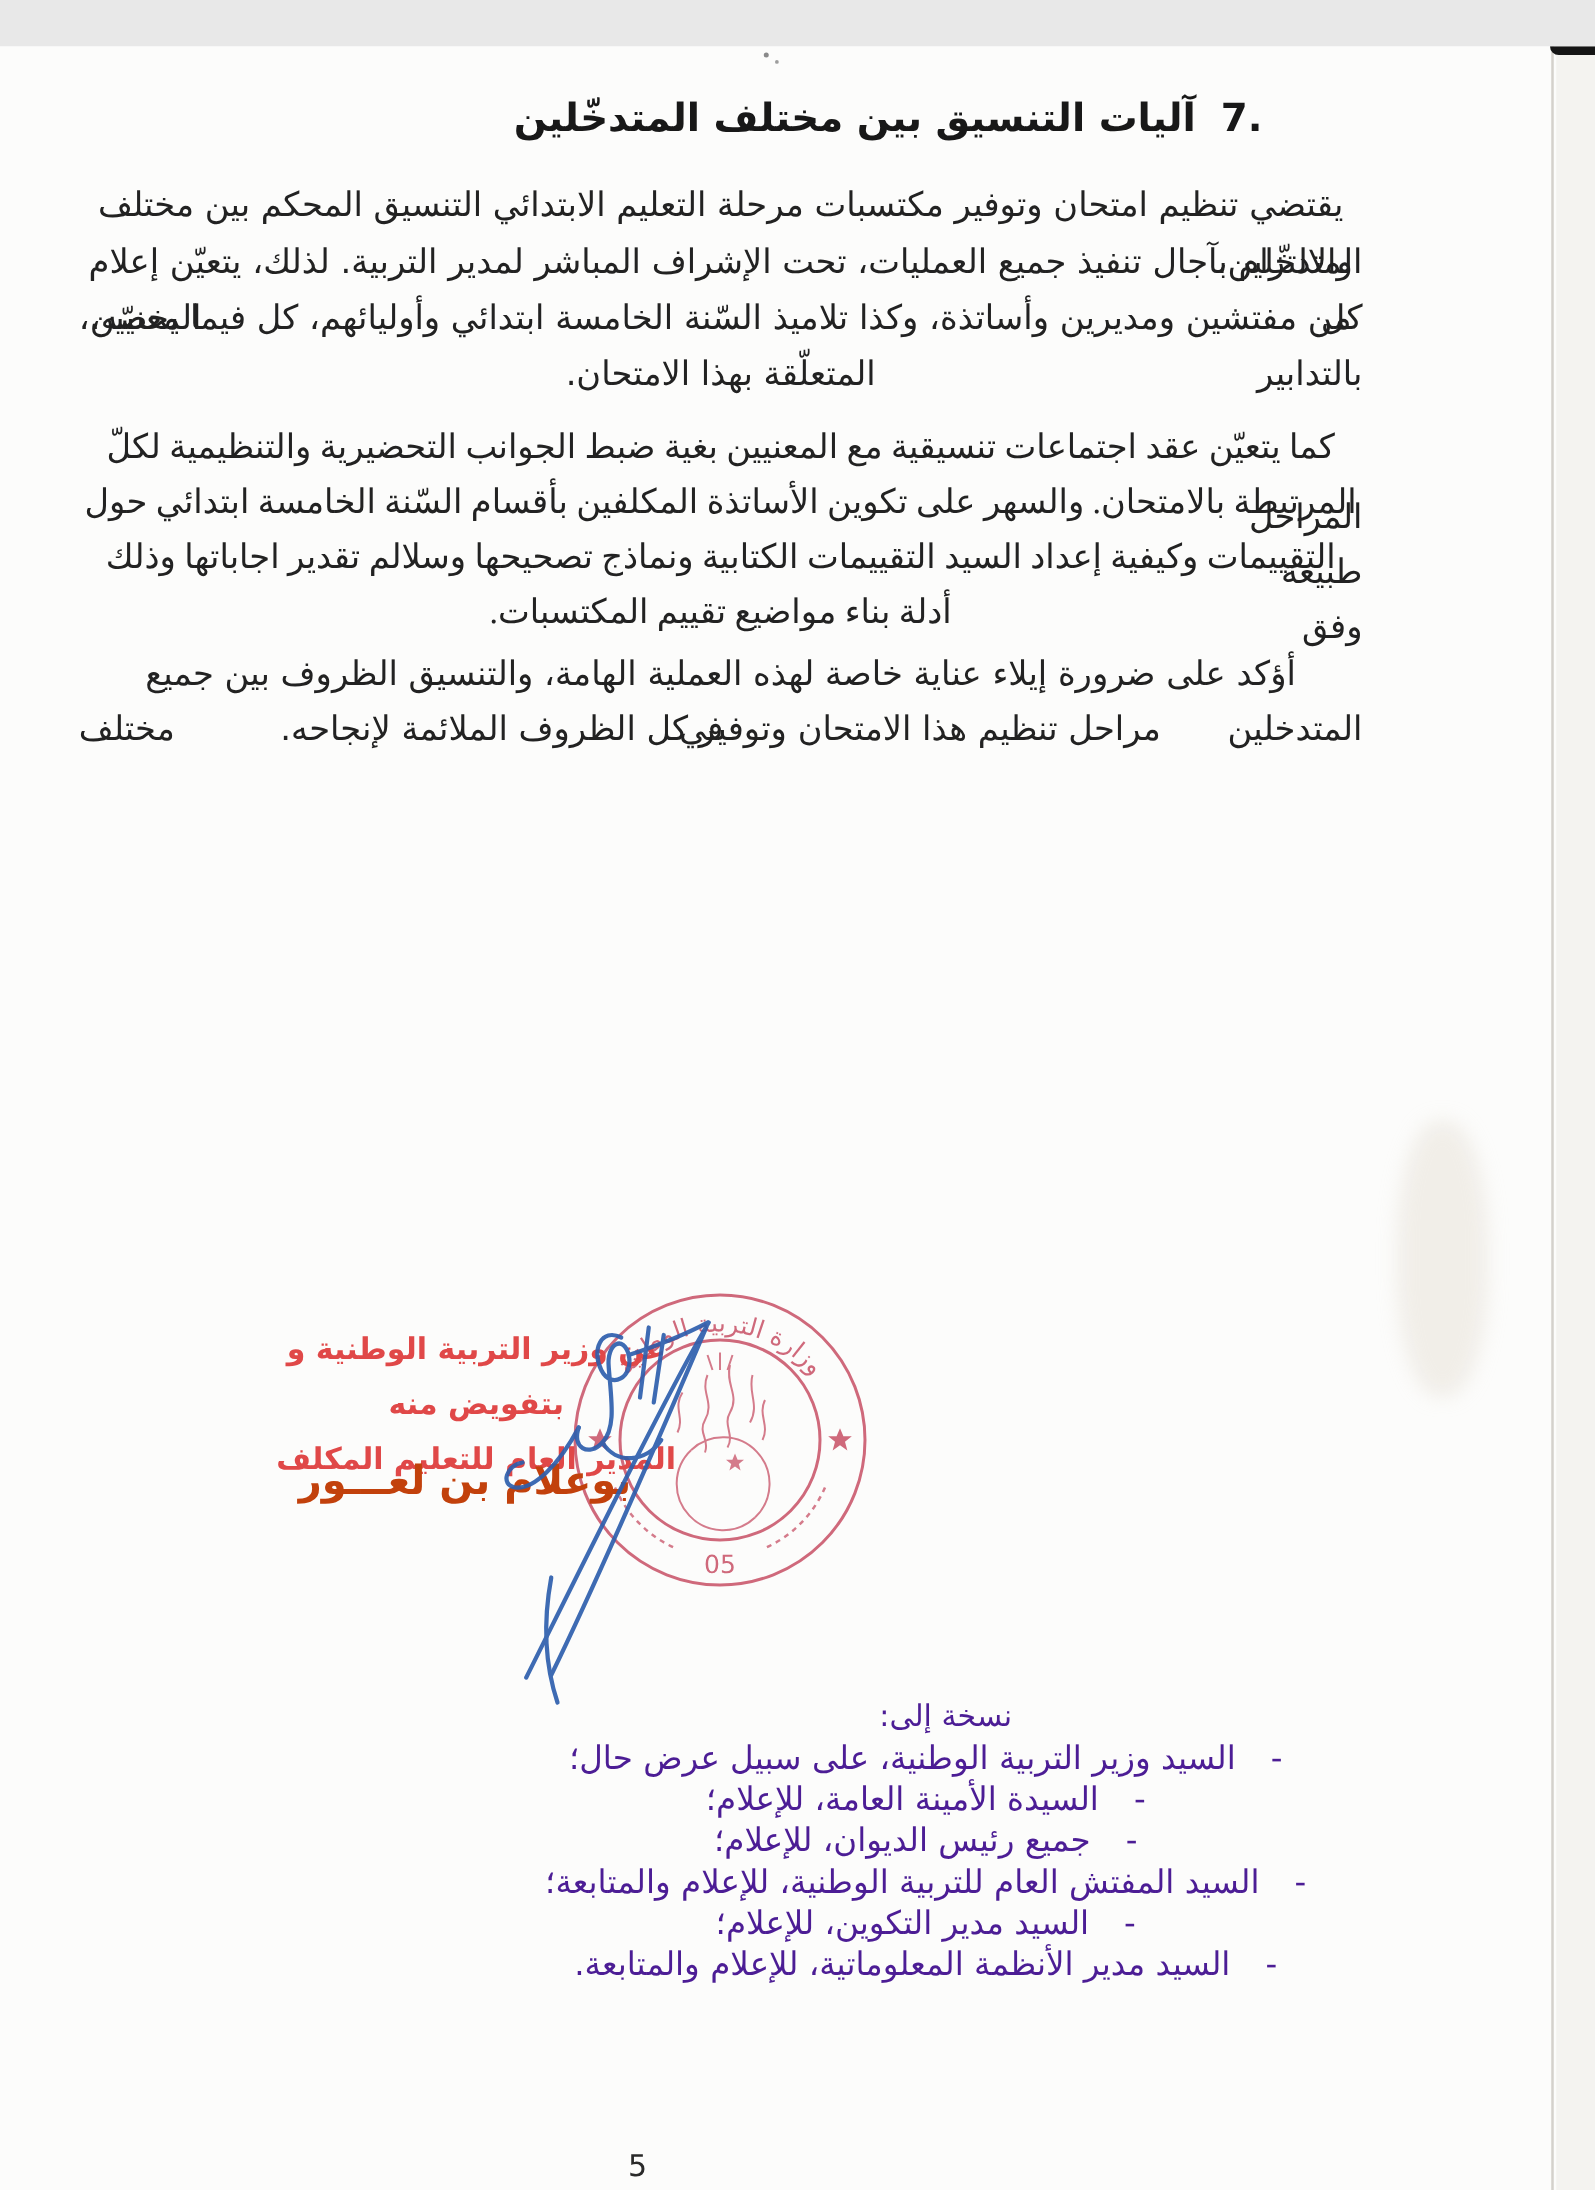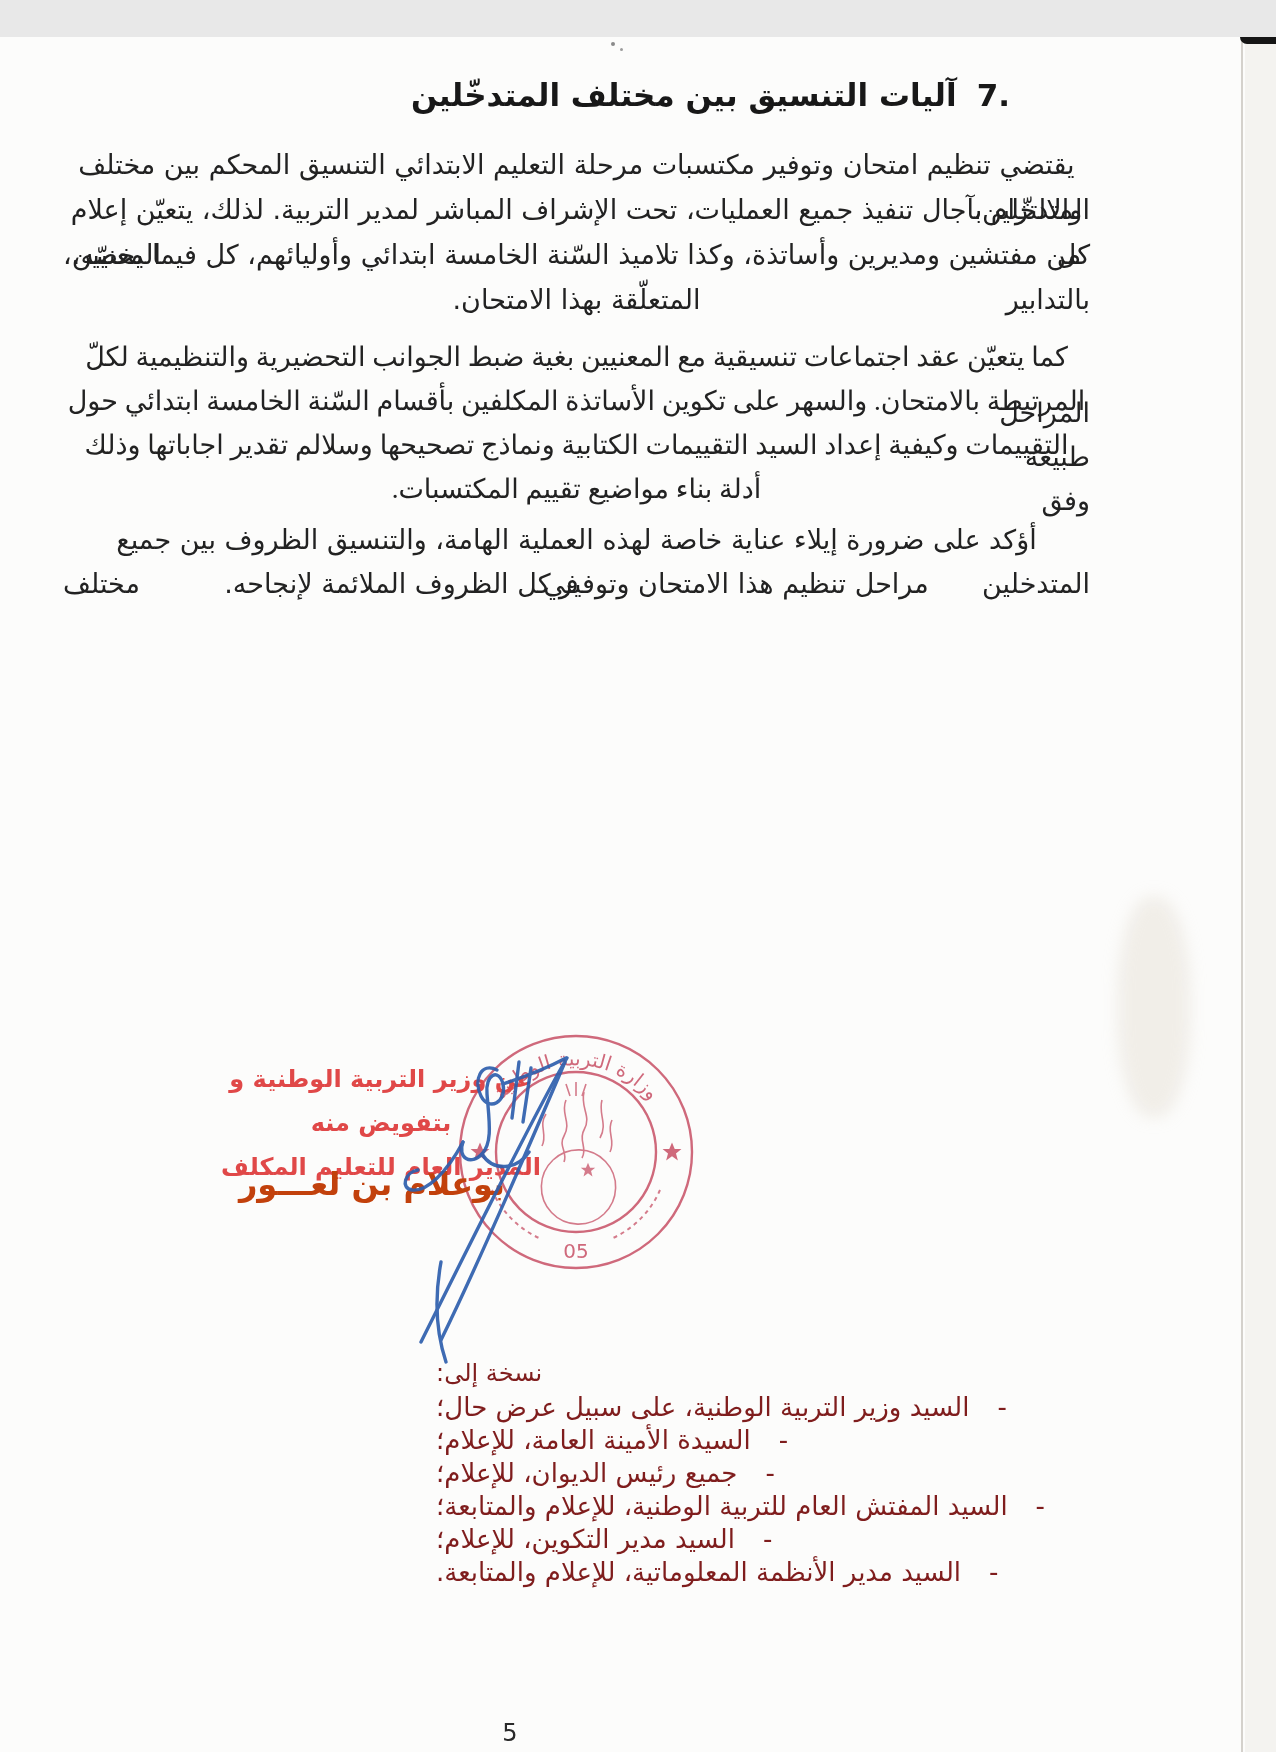--- a/index.html
+++ b/index.html
@@ -45,22 +45,22 @@
     position:absolute;left:186px;top:1128px;width:372px;
     direction:rtl;text-align:center;
     font-size:32px;font-weight:700;letter-spacing:2px;
     color:#c2410c;z-index:2;white-space:nowrap;
   }
   .stamp-svg{position:absolute;left:454px;top:993px;z-index:1;opacity:.88;}
   .sig-svg{position:absolute;left:235px;top:985px;z-index:3;}
   
   .distribution{
     position:absolute;right:199px;top:1318px;
-    direction:rtl;text-align:left;
-    color:#7f1d1d;
+    direction:rtl;text-align:center;
+    color:#4c1d95;
   }
   .dist-header{font-size:24px;height:36px;line-height:36px;font-weight:400;}
   .dist-item{font-size:26px;height:33px;line-height:33px;padding-right:32px;white-space:nowrap;}
   .dash{display:inline-block;margin-left:28px;}
   
   .page-number{
     position:absolute;left:460px;top:1682px;width:100px;
     text-align:center;font-size:24px;color:#2a2a2a;
   }
   

